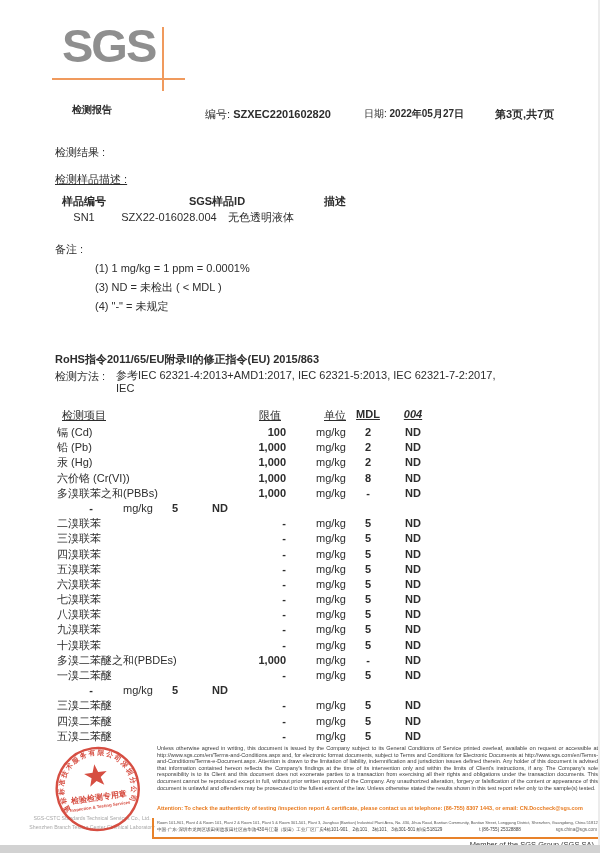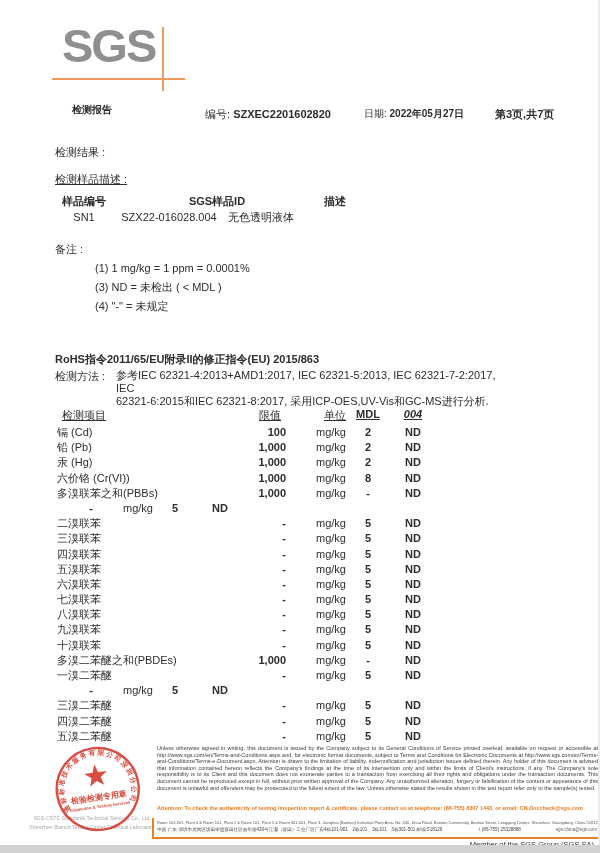--- a/index.html
+++ b/index.html
@@ -115,21 +115,20 @@
   <div class="notes-list">
       <div class="note-item">(1) 1 mg/kg = 1 ppm = 0.0001%</div>
       <div class="note-item">(3) ND = 未检出 ( &lt; MDL )</div>
       <div class="note-item">(4) "-" = 未规定</div>
     </div>
 
   <div class="rohs-title">RoHS指令2011/65/EU附录II的修正指令(EU) 2015/863</div>
   <div class="method-label">检测方法 :</div>
   <div class="method-text">
     <div>参考IEC 62321-4:2013+AMD1:2017, IEC 62321-5:2013, IEC 62321-7-2:2017, IEC</div>
-    <div>62321-6:2015和IEC 62321-8:2017, 采用ICP-OES,UV-Vis和GC-MS进行分析.</div>
   </div>
 
   <div class="rt-header">
     <span class="c-item">检测项目</span>
     <span class="c-limit">限值</span>
     <span class="c-unit">单位</span>
     <span class="c-mdl">MDL</span>
     <span class="c-res">004</span>
   </div>
   <div class="rt-body">

